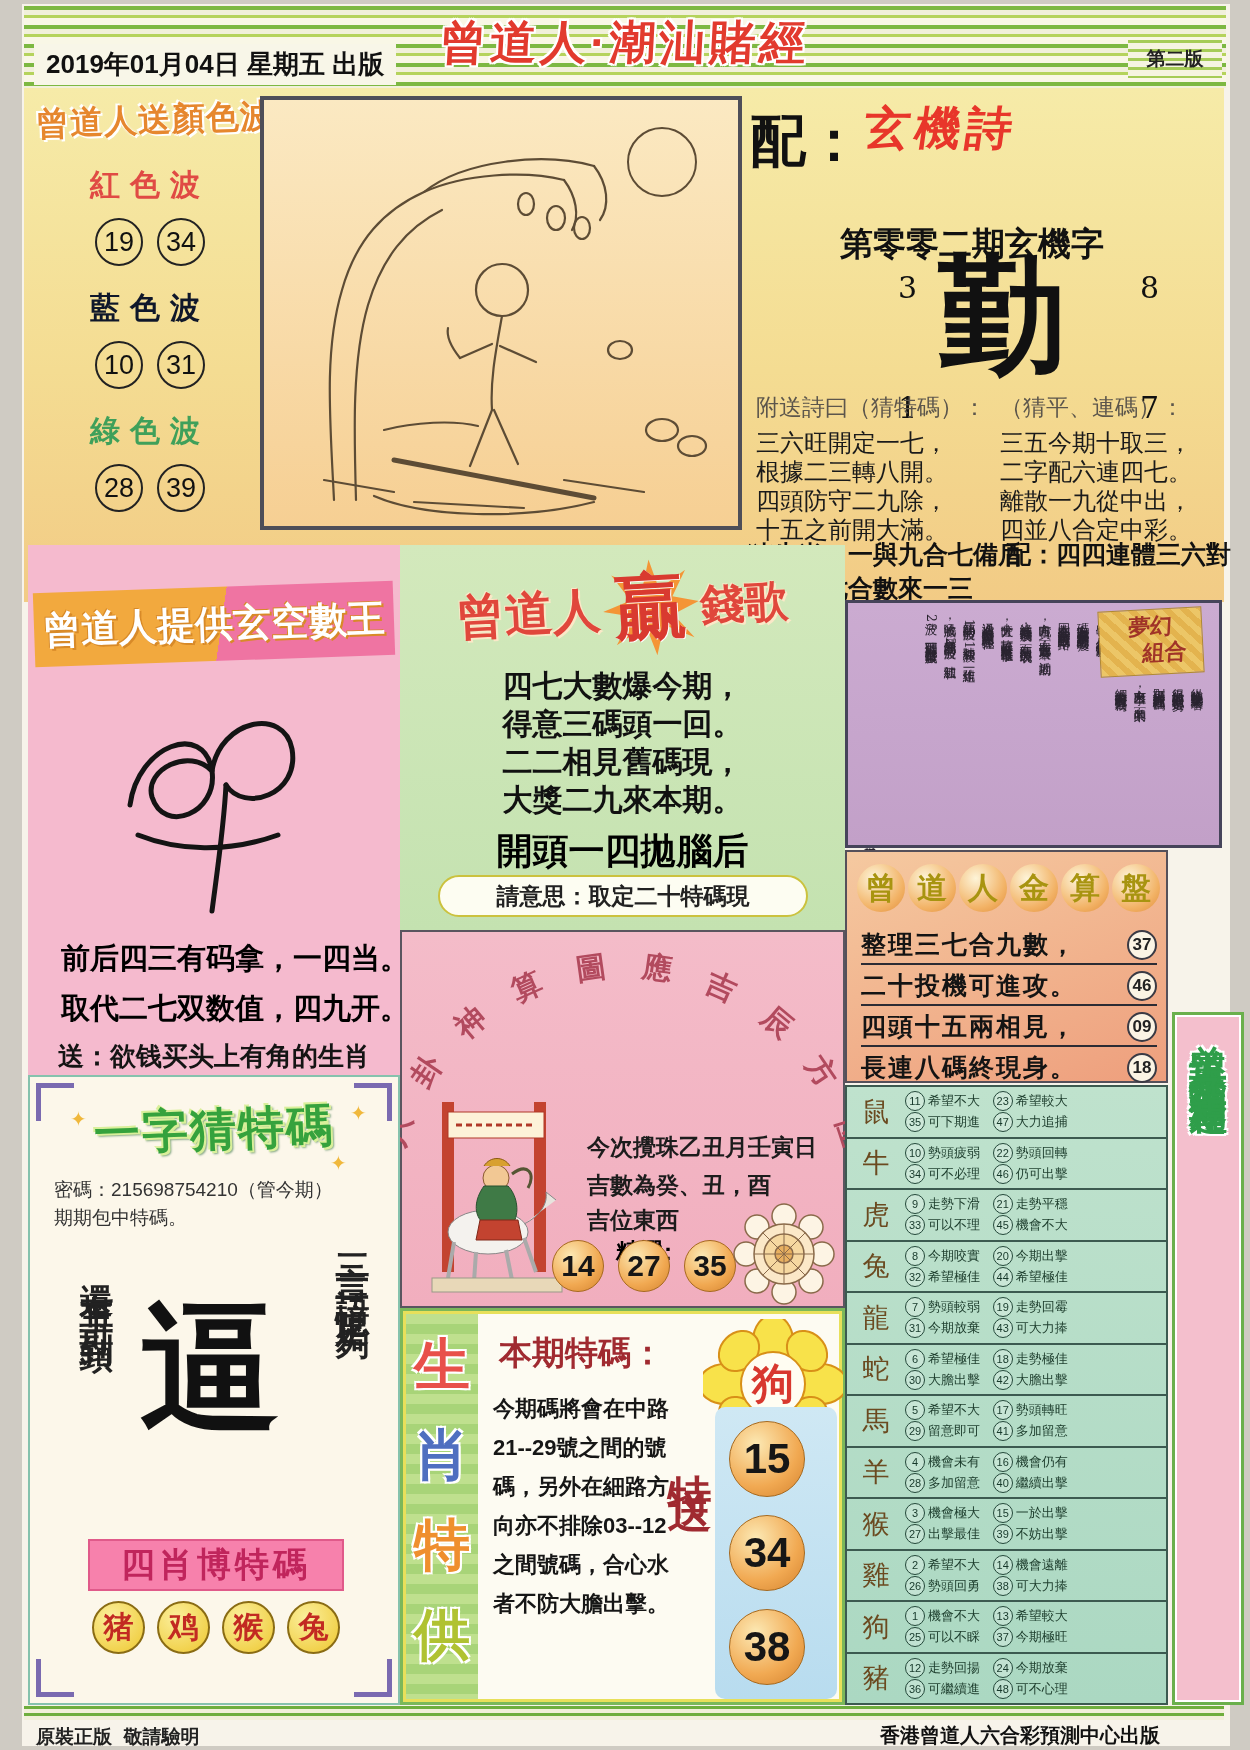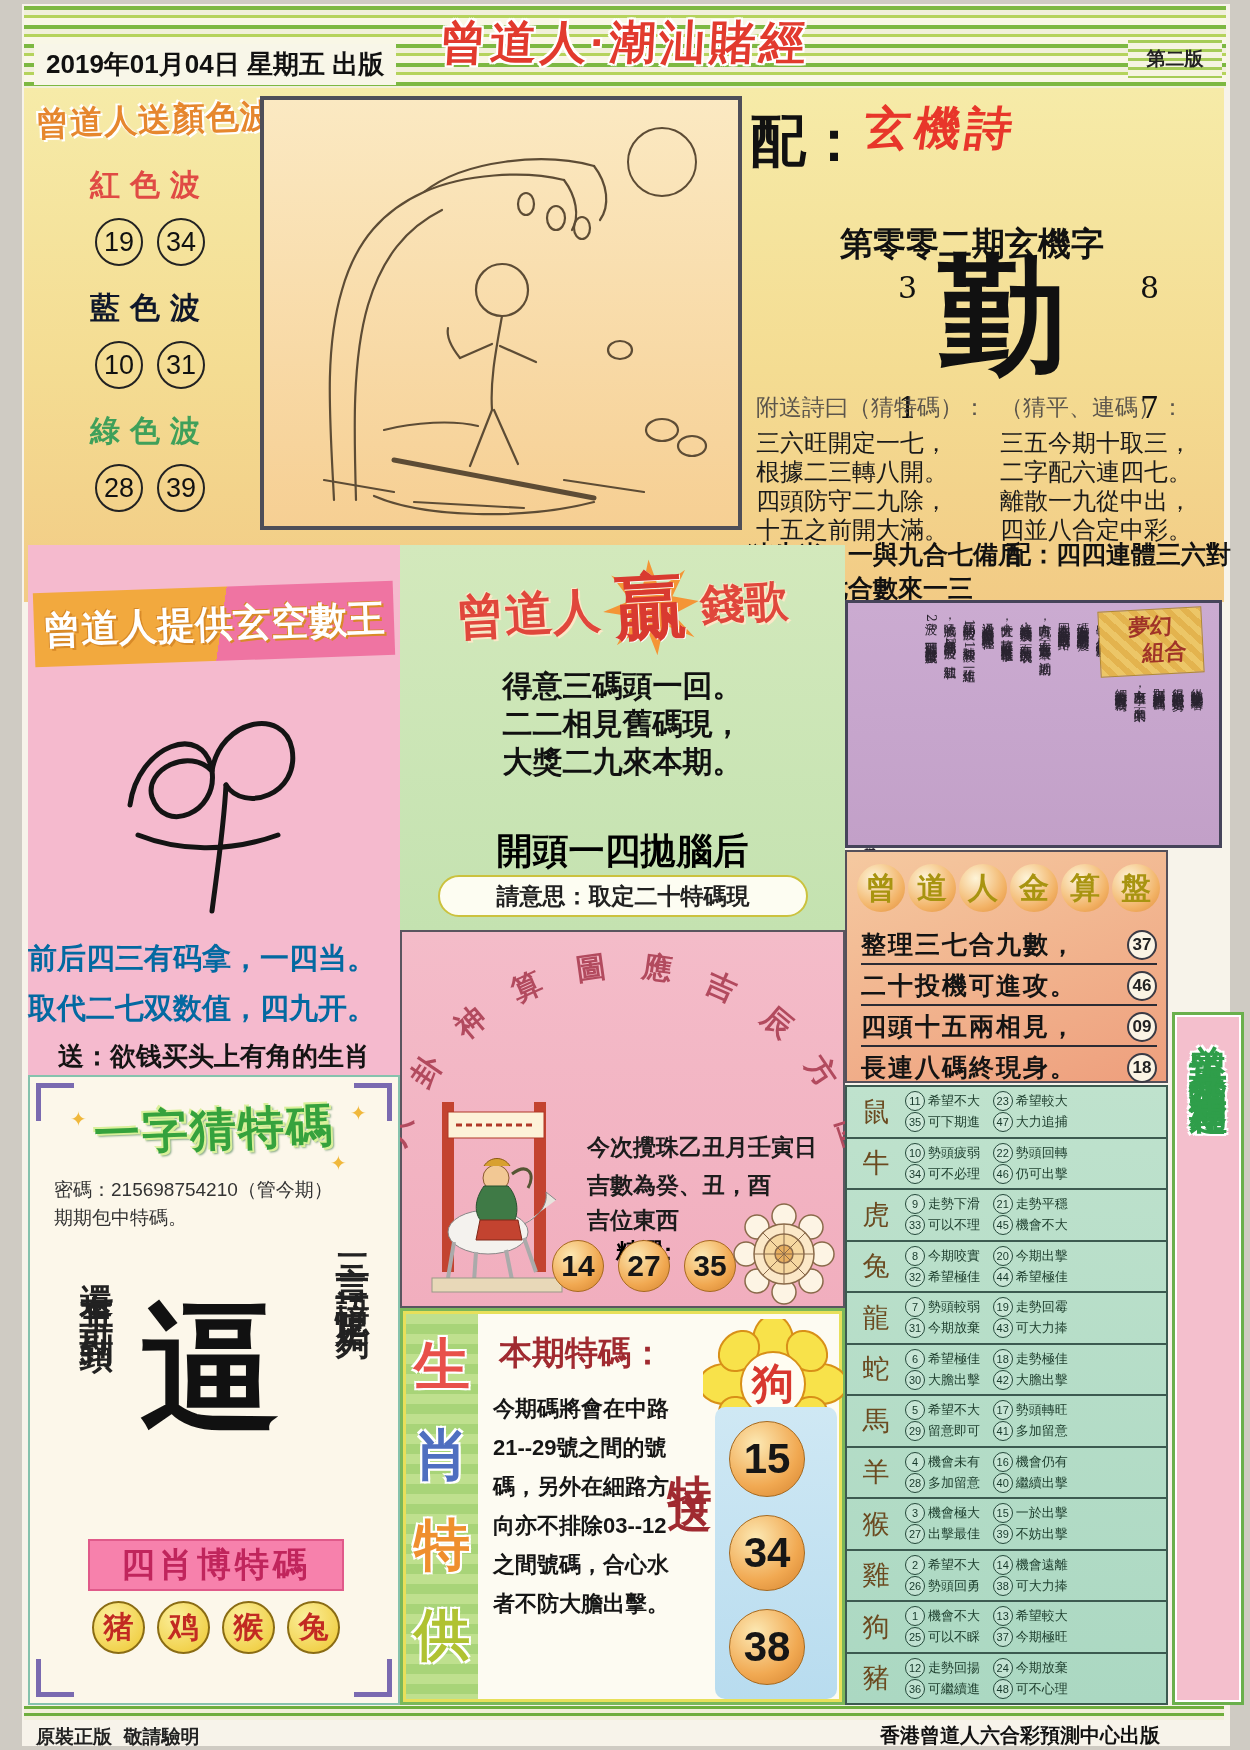--- a/index.html
+++ b/index.html
@@ -34,21 +34,21 @@
 .m-sub{left:92px;top:130px;font-size:33px;font-weight:bold;white-space:nowrap;}
 .m-corner{font-size:30px;}
 .m-big{left:190px;top:158px;font-size:128px;font-weight:bold;line-height:1;}
 .poem-title{font-size:23px;color:#5c564c;margin-bottom:6px;white-space:nowrap;}
 .poem-line{font-size:24px;line-height:29px;color:#1a1a1a;white-space:nowrap;}
 .m-bot{font-size:25px;font-weight:bold;white-space:nowrap;}
 
 .pink{left:28px;top:545px;width:372px;height:530px;background:#f5bace;}
 .pk-banner{left:6px;top:42px;width:360px;height:74px;background:linear-gradient(100deg,#f2a93e 0 52%,#ef74a2 52%);display:flex;align-items:center;justify-content:center;transform:rotate(-2deg);}
 .pk-banner span{font-size:38px;font-weight:bold;color:#fff;text-shadow:2px 2px 0 #d88a28,-1px -1px 0 #d88a28;white-space:nowrap;}
-.pk-line{width:100%;text-align:left;font-size:29px;font-weight:bold;color:#0369a1;white-space:nowrap;}
+.pk-line{width:100%;text-align:left;font-size:29px;font-weight:bold;color:#000000;white-space:nowrap;padding-left:33px;}
 .pk-send{width:100%;text-align:center;font-size:26px;font-weight:bold;color:#141414;white-space:nowrap;}
 
 .green{left:400px;top:545px;width:445px;height:385px;background:linear-gradient(180deg,#d3e9bc,#c4e2b0);}
 .ws-title{left:20px;top:18px;width:405px;height:92px;transform:rotate(-3deg);display:flex;align-items:center;justify-content:center;gap:2px;}
 .ws-pre{font-size:48px;font-weight:bold;color:#e0473c;text-shadow:2px 2px 0 #fbe8c8,-1px -1px 0 #fbe8c8;}
 .ws-big{position:relative;width:96px;height:96px;display:flex;align-items:center;justify-content:center;}
 .ws-big b{position:relative;font-size:72px;color:#d93a30;z-index:2;text-shadow:1px 1px 0 #fff;}
 .ws-suf{font-size:44px;font-weight:bold;color:#e0473c;text-shadow:2px 2px 0 #fbe8c8,-1px -1px 0 #fbe8c8;}
 .ws-line{width:100%;text-align:center;font-size:30px;font-weight:bold;color:#111;line-height:38px;white-space:nowrap;}
 .ws-sub{width:100%;text-align:center;font-size:36px;font-weight:bold;color:#000;white-space:nowrap;}
@@ -248,20 +248,21 @@
       <span class="ws-pre">曾道人</span>
       <span class="ws-big">
         <svg width="96" height="96" viewBox="0 0 96 96" style="position:absolute;left:0;top:0;">
           <polygon fill="#f49536" points="48,0 57,30 84,12 70,38 96,44 70,56 90,80 60,66 52,96 42,66 12,84 28,56 0,50 28,40 10,14 40,30"></polygon>
         </svg>
         <b>贏</b>
       </span>
       <span class="ws-suf">錢歌</span>
     </div>
     <div id="ws-lines" class="abs serif" style="left:0;top:122px;width:100%;">
+        <div class="ws-line">四七大數爆今期，</div>
         <div class="ws-line">得意三碼頭一回。</div>
         <div class="ws-line">二二相見舊碼現，</div>
         <div class="ws-line">大獎二九來本期。</div>
       </div>
     <div class="ws-sub abs serif" style="left:0;top:282px;">開頭一四拋腦后</div>
     <div class="ws-box abs">請意思：取定二十特碼現</div>
   </div>
 
   <div class="dream abs">
     <div class="badge abs">

